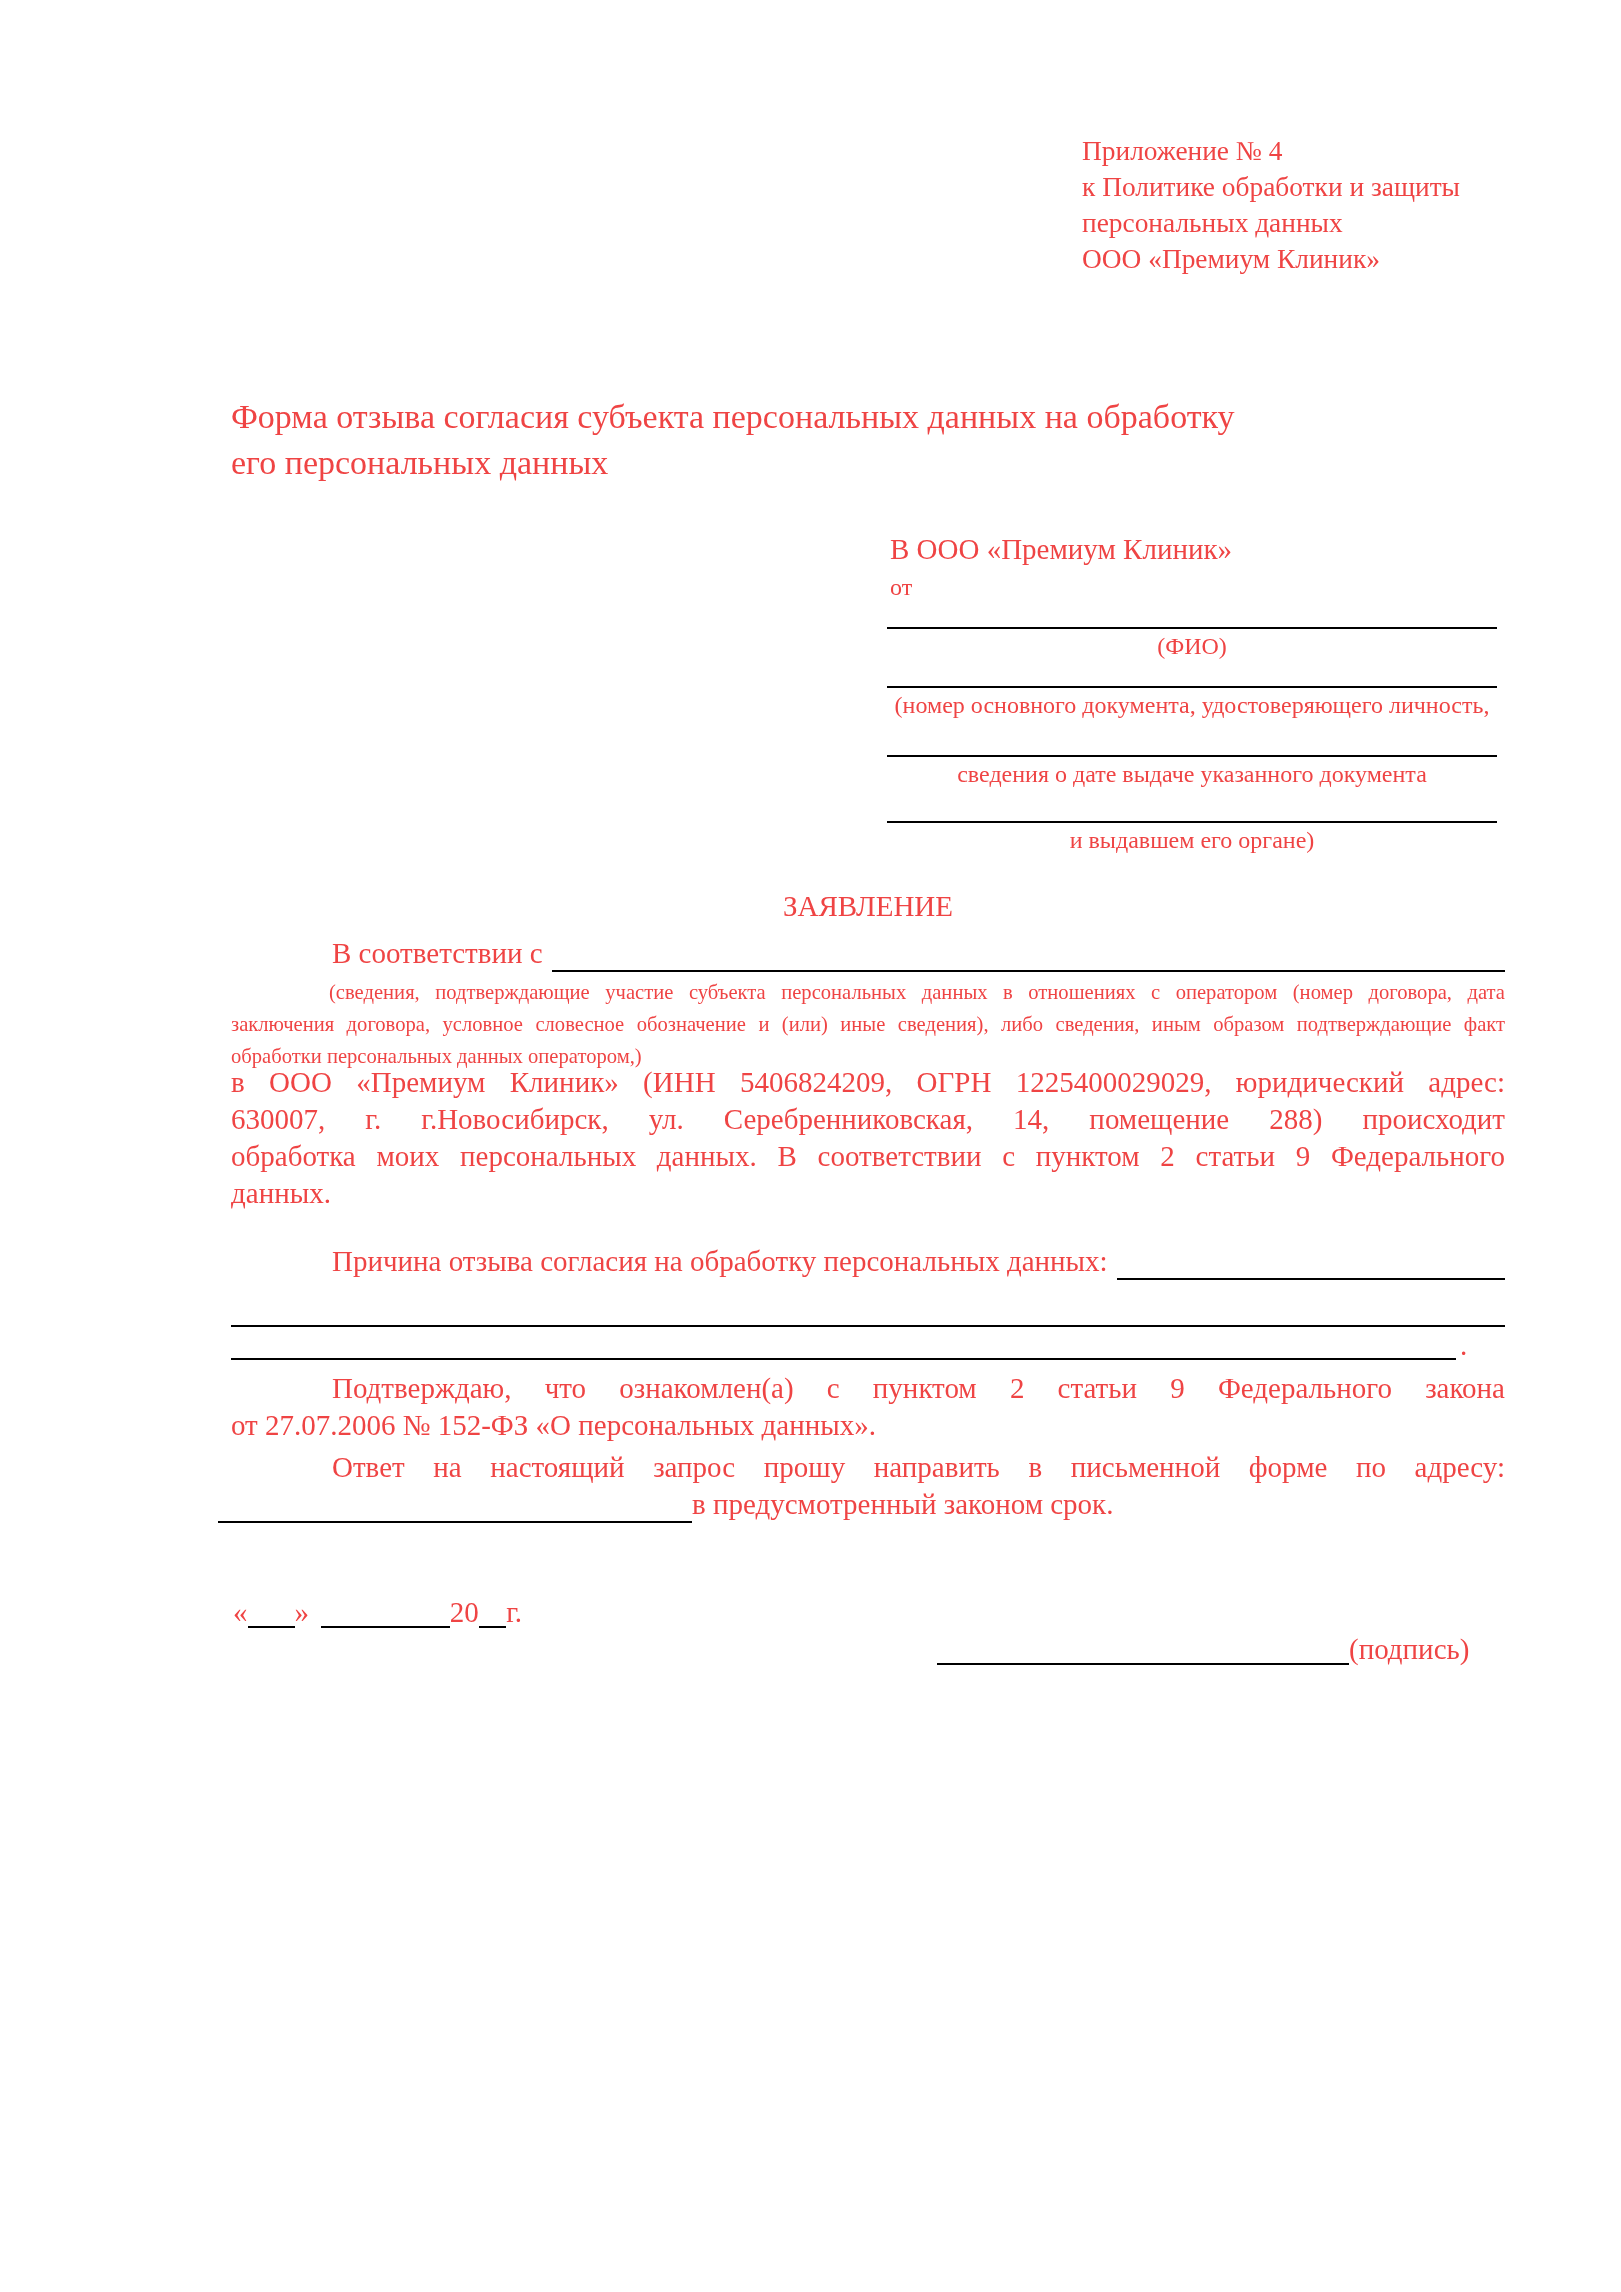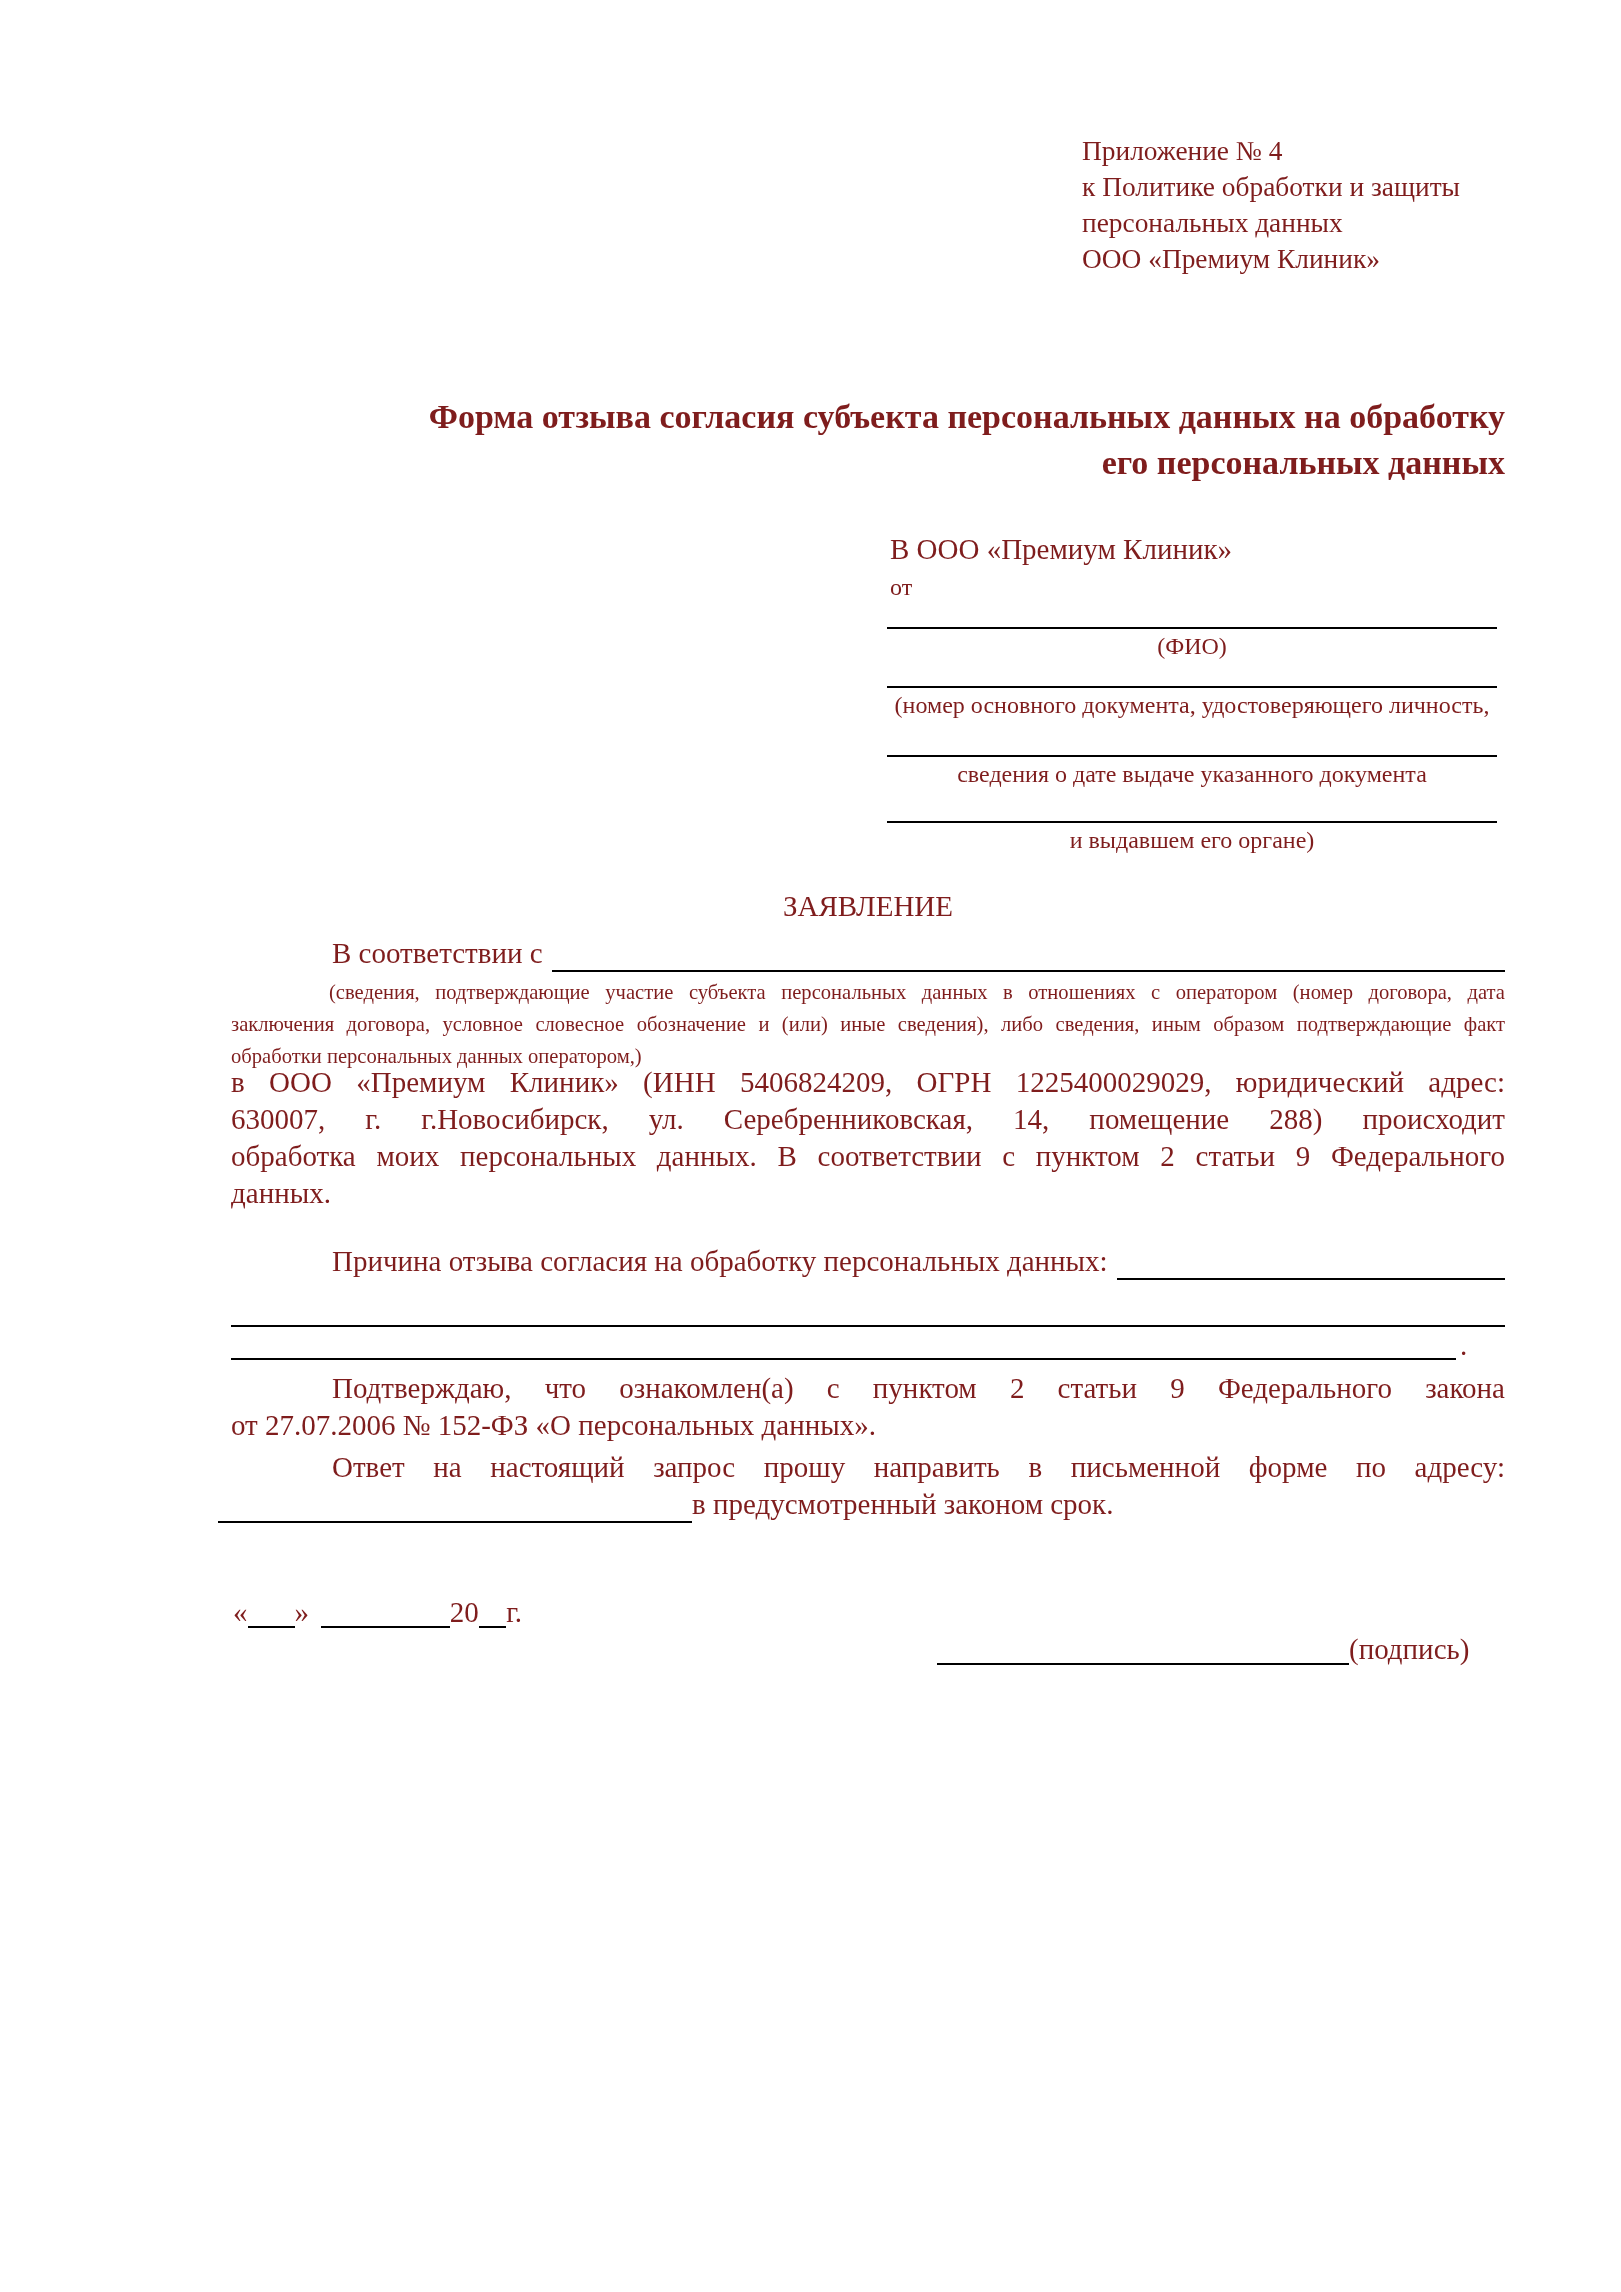--- a/index.html
+++ b/index.html
@@ -1,22 +1,22 @@
 <!DOCTYPE html>
 <html><head>
 <meta charset="utf-8">
 <style>
   html,body{margin:0;padding:0;background:#ffffff;}
   .page{
     position:relative;width:1621px;height:1888px;background:#ffffff;
-    font-family:"Liberation Serif","DejaVu Serif",serif;color:#7f1d1d;
+    font-family:"Liberation Serif","DejaVu Serif",serif;color:#ef4444;
     overflow:hidden;
   }
   .header-note{position:absolute;left:1082px;top:133px;font-size:27.4px;line-height:36px;}
-  .title{position:absolute;left:231px;top:394px;width:1274px;text-align:right;font-weight:bold;font-size:34px;line-height:46px;}
+  .title{position:absolute;left:231px;top:394px;width:1274px;text-align:left;font-weight:normal;font-size:34px;line-height:46px;}
   .addr-to{position:absolute;left:890px;top:533px;font-size:29px;}
   .addr-from{position:absolute;left:890px;top:574px;font-size:24px;}
   .aline{position:absolute;left:887px;width:610px;height:0;border-bottom:2.9px solid #000;}
   .albl{position:absolute;left:887px;width:610px;text-align:center;font-size:24px;line-height:22.5px;}
   .heading{position:absolute;left:231px;top:890px;width:1274px;text-align:center;font-size:29px;}
   .row{position:absolute;display:flex;align-items:baseline;font-size:29px;}
   .fill{flex:1 1 auto;border-bottom:2.9px solid #000;margin-left:9.8px;}
   .footnote{position:absolute;left:231px;top:976px;width:1274px;font-size:20.6px;line-height:32px;}
   .bodytext{position:absolute;left:231px;top:1064px;width:1274px;font-size:29px;line-height:37px;}
   .jlast{text-align:justify;text-align-last:justify;}

